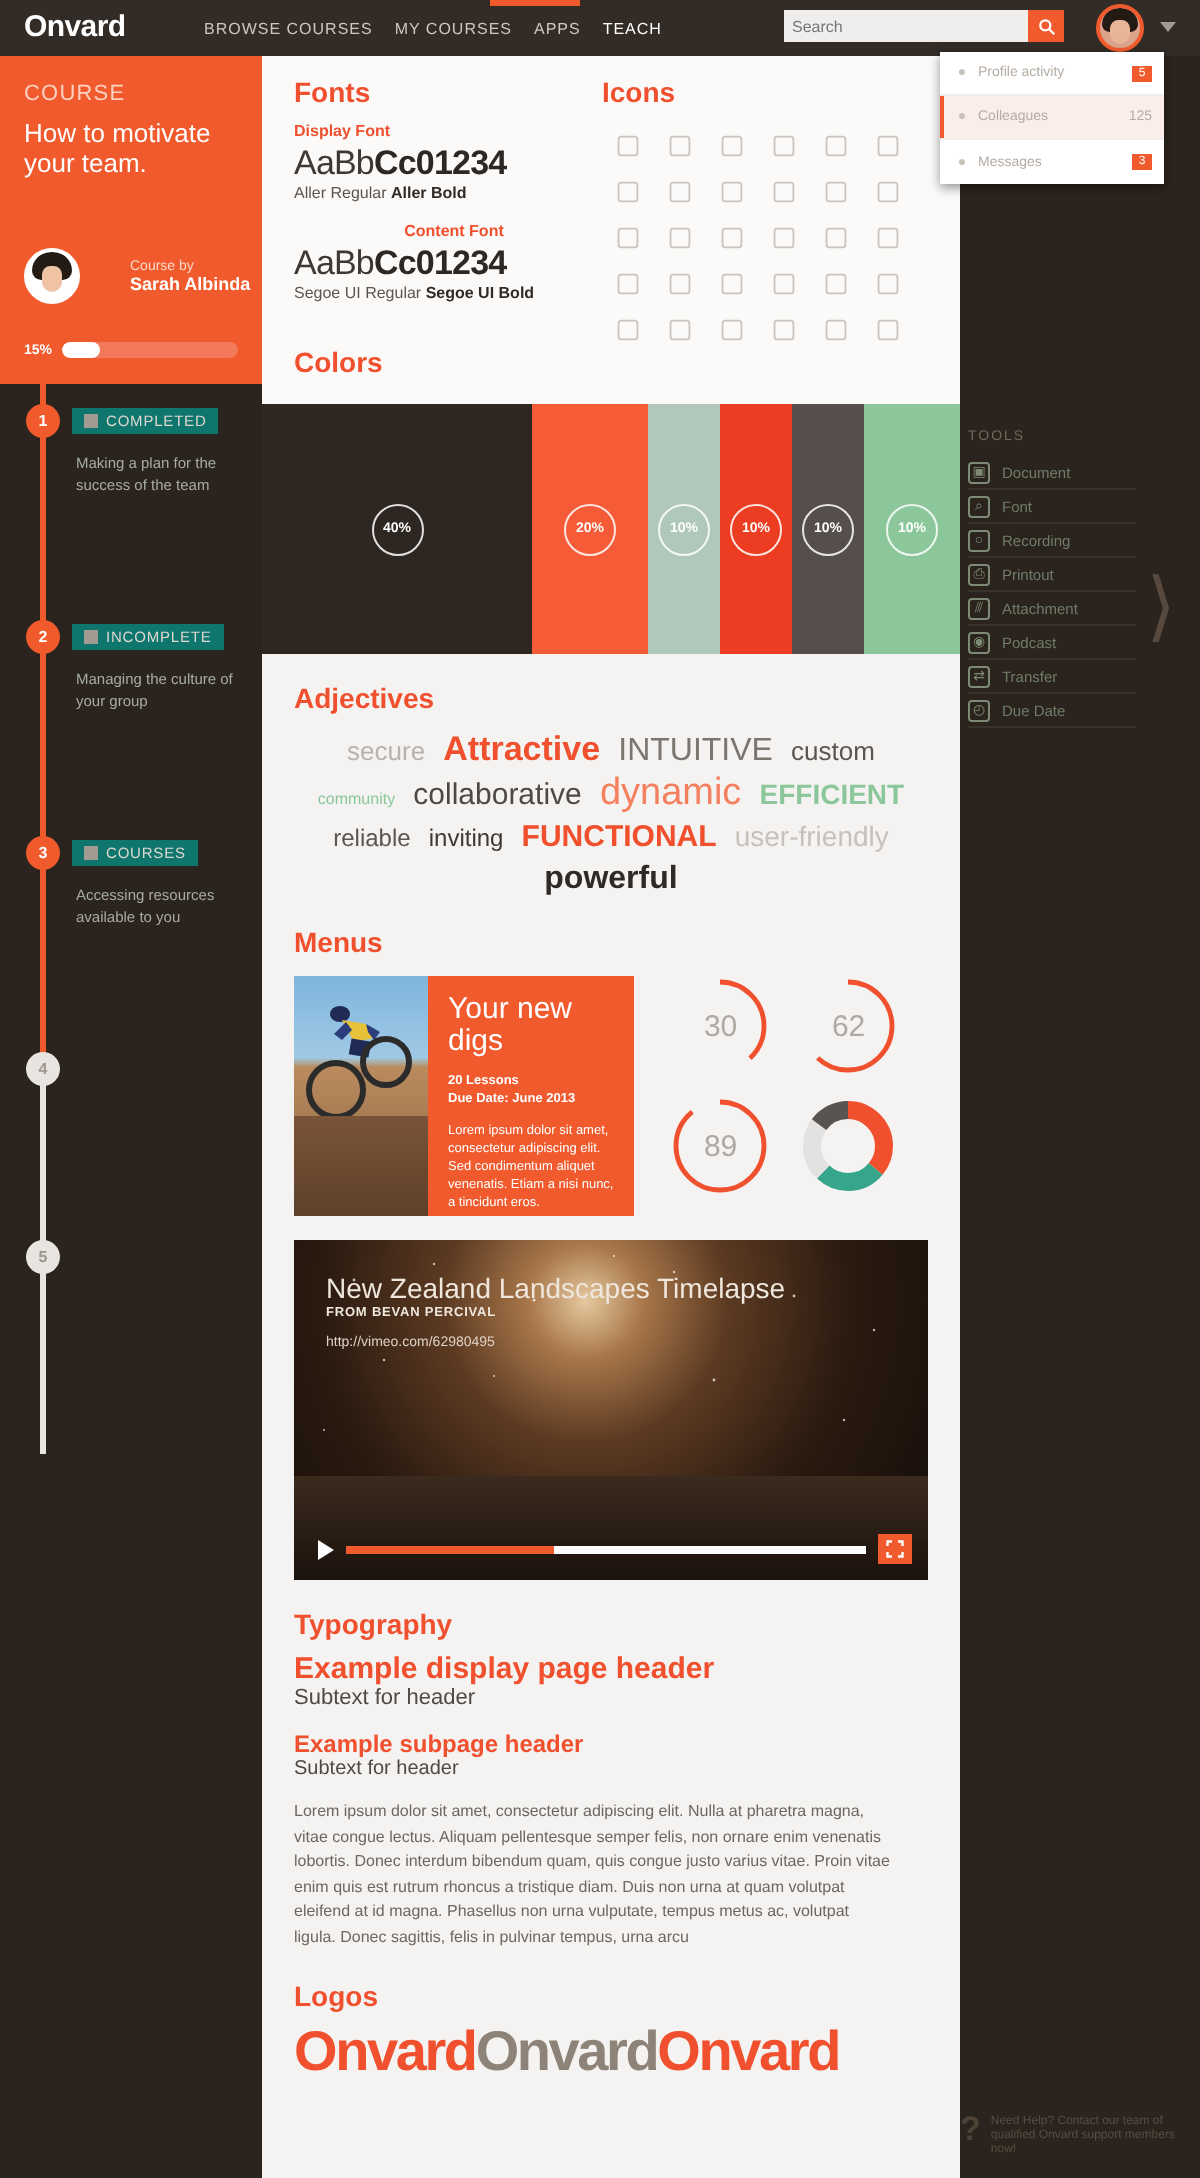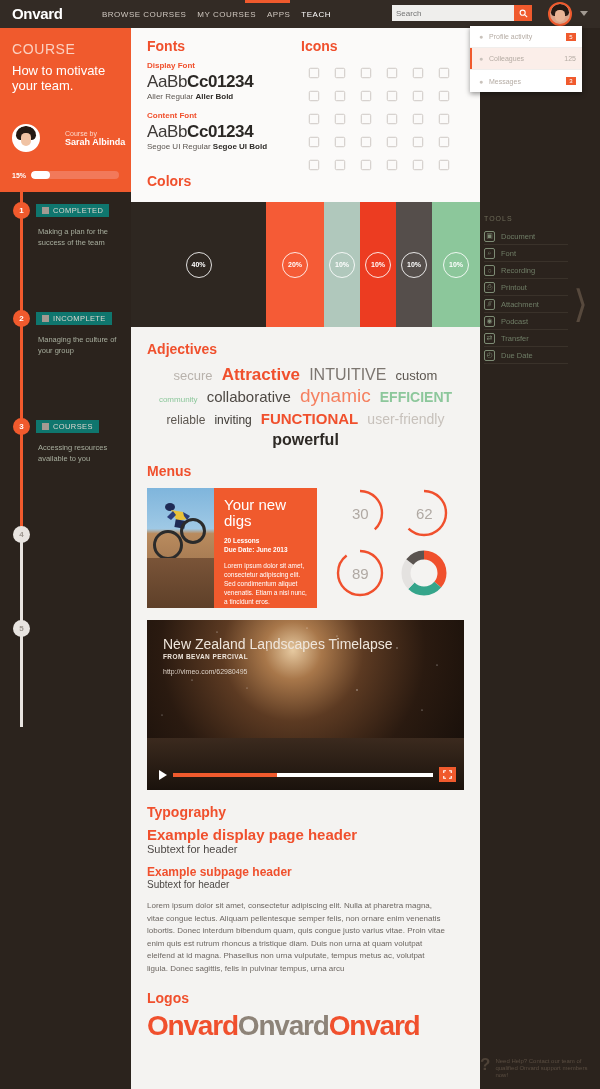--- a/index.html
+++ b/index.html
@@ -33,21 +33,21 @@
   .dd-item.sel { background:#fbeee9; }
   .dd-item.sel:before { content:""; position:absolute; left:0; top:0; width:2px; height:100%; background:#f05a2d; }
   .dd-ico { width:10px; color:#c9c2bb; font-size:7px; text-align:center; }
   .dd-label { flex:1; font-size:7px; color:#b5aca4; padding-left:3px; }
   .dd-badge { background:#f05a2d; color:#fff; font-size:6px; padding:1px 3px; min-width:10px; text-align:center; }
   .dd-count { font-size:7px; color:#b5aca4; }
 
   
   .lsidebar { position:absolute; left:0; top:28px; width:131px; height:1061px; }
   .course-card { position:absolute; left:0; top:0; width:131px; height:164px; background:#f05a2d; padding:13px 12px; }
-  .course-kicker { color:#fbd0c0; font-size:14px; letter-spacing:.6px; }
+  .course-kicker { color:#fbd0c0; font-size:11px; letter-spacing:.6px; }
   .course-title { color:#fff; font-size:13px; line-height:15px; margin-top:6px; font-weight:300; }
   .course-by { position:absolute; left:12px; top:96px; display:flex; align-items:center; gap:25px; }
   .cb-avatar { width:28px; height:28px; border-radius:50%; background:#fff; position:relative; overflow:hidden; border:2px solid #fff; }
   .cb-avatar .h { position:absolute; left:2px; top:0; width:20px; height:14px; background:#241a14; border-radius:10px 10px 5px 5px; }
   .cb-avatar .f { position:absolute; left:7px; top:7px; width:10px; height:13px; background:#f0c3a4; border-radius:5px 5px 6px 6px; }
   .cb-txt1 { color:#fcd6c7; font-size:7px; }
   .cb-txt2 { color:#fff; font-size:9px; font-weight:bold; }
   .progress-row { position:absolute; left:12px; bottom:13px; display:flex; align-items:center; gap:5px; width:107px; }
   .pct { color:#fff; font-size:7px; font-weight:bold; }
   .ptrack { flex:1; height:8px; background:#f2795a; border-radius:4px; overflow:hidden; }
@@ -296,21 +296,21 @@
   <div class="panel-top" style="height:174px;">
     <div class="fonts">
       <div class="sec-h">Fonts</div>
       <div class="sec-h-sm" style="margin-top:7px;">Display Font</div>
       <div class="font-sample">
         <span>AaBb</span><b>Cc01234</b>
       </div>
       <div class="font-cap">
         <span>Aller Regular </span><b>Aller Bold</b>
       </div>
-      <div class="sec-h-sm" style="margin-top:10px;">Content Font</div>
+      <div class="sec-h-sm" style="margin-top:10px;text-align:center;">Content Font</div>
       <div class="font-sample">
         <span>AaBb</span><b>Cc01234</b>
       </div>
       <div class="font-cap">
         <span>Segoe UI Regular </span><b>Segoe UI Bold</b>
       </div>
     </div>
 
     <div class="icons">
       <div class="sec-h">Icons</div>

